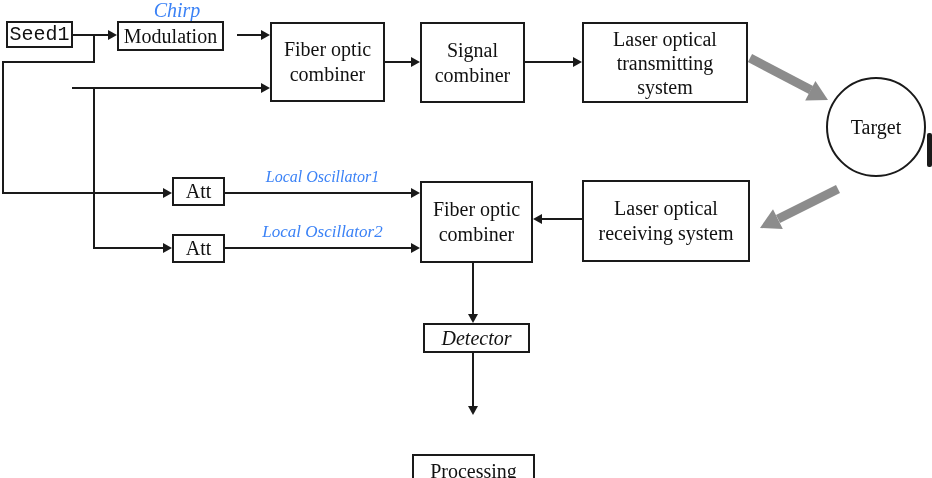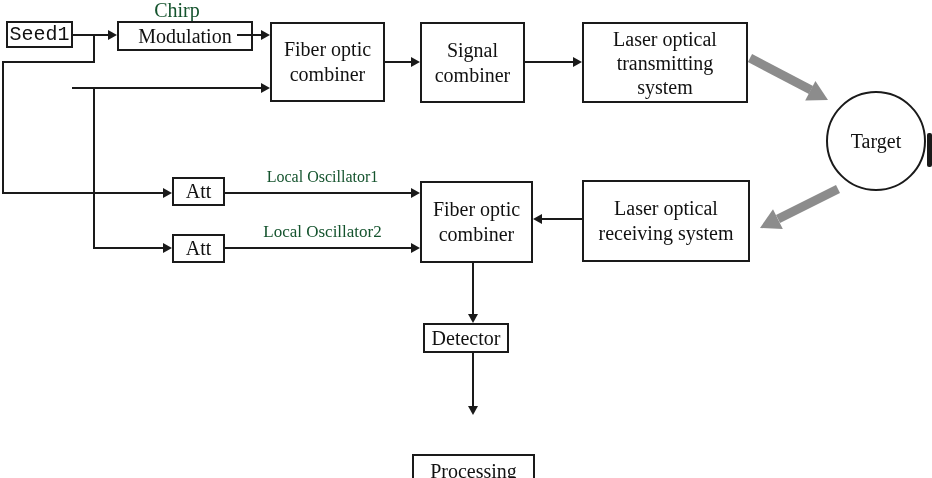--- a/index.html
+++ b/index.html
@@ -10,64 +10,64 @@
   .node {
     position:absolute; box-sizing:border-box;
     border:2px solid #1a1a1a; background:#ffffff;
     display:flex; align-items:center; justify-content:center;
     text-align:center; white-space:pre-line;
     font-size:20px; line-height:25px; color:#111111;
   }
   .circle { border-radius:50%; }
   .caption {
     position:absolute; text-align:center; font-size:20px; line-height:20px;
-    white-space:nowrap; color:#14532d;
+    white-space:nowrap; color:#3b82f6;font-style:italic;
   }
   .wire { position:absolute; background:#1a1a1a; }
   .ah { position:absolute; width:0; height:0; }
   .ah-right { border-left:9px solid #1a1a1a; border-top:5px solid transparent; border-bottom:5px solid transparent; }
   .ah-left  { border-right:9px solid #1a1a1a; border-top:5px solid transparent; border-bottom:5px solid transparent; }
   .ah-down  { border-top:9px solid #1a1a1a; border-left:5px solid transparent; border-right:5px solid transparent; }
   .overlay { position:absolute; left:0; top:0; }
 </style>
 </head>
 <body>
 
 <div class="canvas">
 
   <div class="node" style="left:6px; top:21px; width:67px; height:27px;font-family:Liberation Mono, monospace;">Seed1</div>
 
 
   <div class="caption" style="left:117px; top:0px; width:120px;">Chirp</div>
 
-  <div class="node" style="left:117px; top:21px; width:136px; height:30px;">Modulation</div>
+  <div class="node" style="left:117px; top:21px; width:107px; height:30px;">Modulation</div>
 
   <div class="node" style="left:270px; top:22px; width:115px; height:80px;">Fiber optic
 combiner</div>
 
   <div class="node" style="left:420px; top:22px; width:105px; height:81px;">Signal
 combiner</div>
 
   <div class="node" style="left:582px; top:22px; width:166px; height:81px; line-height:24px;">Laser optical
 transmitting
 system</div>
 
-  <div class="node circle" style="left:826px; top:91px; width:100px; height:100px;">Target</div>
+  <div class="node circle" style="left:826px; top:77px; width:100px; height:100px;">Target</div>
 
   <div class="node" style="left:582px; top:180px; width:168px; height:82px;">Laser optical
 receiving system</div>
 
   <div class="node" style="left:420px; top:181px; width:113px; height:82px;">Fiber optic
 combiner</div>
 
   <div class="node" style="left:172px; top:177px; width:53px; height:29px;">Att</div>
 
   <div class="node" style="left:172px; top:234px; width:53px; height:29px;">Att</div>
 
-  <div class="node" style="left:423px; top:323px; width:86px; height:30px;">Detector</div>
+  <div class="node" style="left:423px; top:323px; width:107px; height:30px;font-style:italic;">Detector</div>
 
   <div class="node" style="left:412px; top:415px; width:123px; height:59px;margin-top:39px;">Processing
 system</div>
 
   <div class="caption" style="left:225px; top:167px; width:195px; font-size:16px;">Local Oscillator1</div>
 
   <div class="caption" style="left:225px; top:222px; width:195px; font-size:17px;">Local Oscillator2</div>
 
   <div class="wire" style="left:73px;  top:34px;  width:35px;  height:2px;"></div>
   <div class="ah ah-right" style="left:108px; top:30px;"></div>

